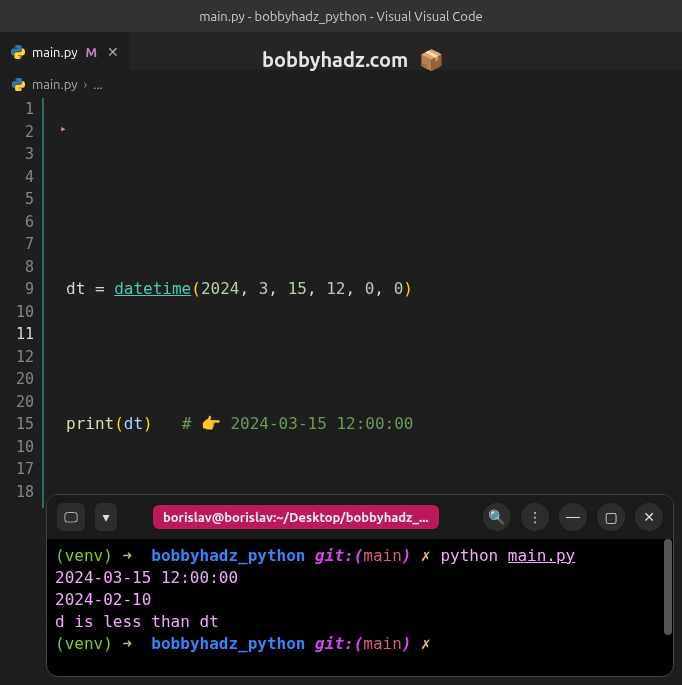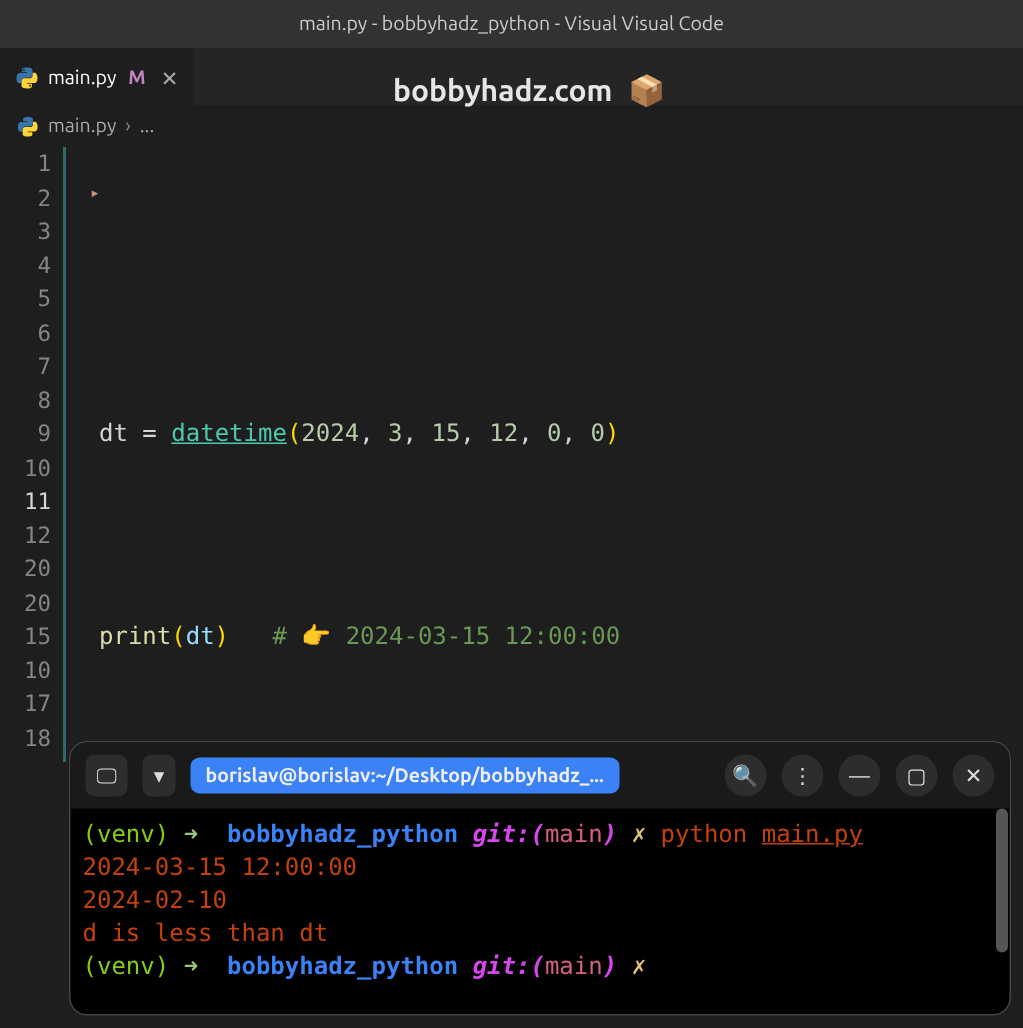--- a/index.html
+++ b/index.html
@@ -131,43 +131,44 @@
 }
 .sq-btn {
   width: 28px; height: 28px;
   border-radius: 6px;
   background: #2d2d2d;
   display:flex; align-items:center; justify-content:center;
   color:#ddd; font-size:14px;
 }
 .sq-btn.round { border-radius: 50%; width:28px;height:28px;}
 .term-title-box {
-  background: #3b82f6;
+  background: #be185d;
   border-radius: 6px;
   padding: 5px 10px;
   font-size: 13px;
   font-weight: bold;
   color: #eee;
+  margin-left: 26px;
 }
 .term-spacer { flex:1; }
 .term-body {
   padding: 6px 8px;
   font-family: 'Droid Sans Mono', monospace;
   font-size: 16px;
   line-height: 22px;
   color: #fff;
   white-space: pre;
 }
 .t-gray { color: #84cc16; }
 .t-green { color: #98c379; font-weight:bold;}
 .t-cyan { color: #3b82f6; font-weight:bold;}
 .t-blue { color: #d946ef; font-weight:bold;font-style:italic;}
 .t-pink { color: #d75f87; }
 .t-yellow { color: #e5c07b;}
-.t-white { color: #c2410c; }
+.t-white { color: #f0abfc; }
 .t-ul { text-decoration: underline; }
 .scroll-track {
   position:absolute; right:0; top:44px; bottom:0; width:10px;
 }
 .scroll-thumb { position:absolute; right:1px; top:0; width:8px; height:96px; background:#555; border-radius:4px;}
 .arrow-marker { color:#ce9178; position:absolute; left:60px; top:24px;font-size:11px;}
 </style>
 </head>
 <body>
 

